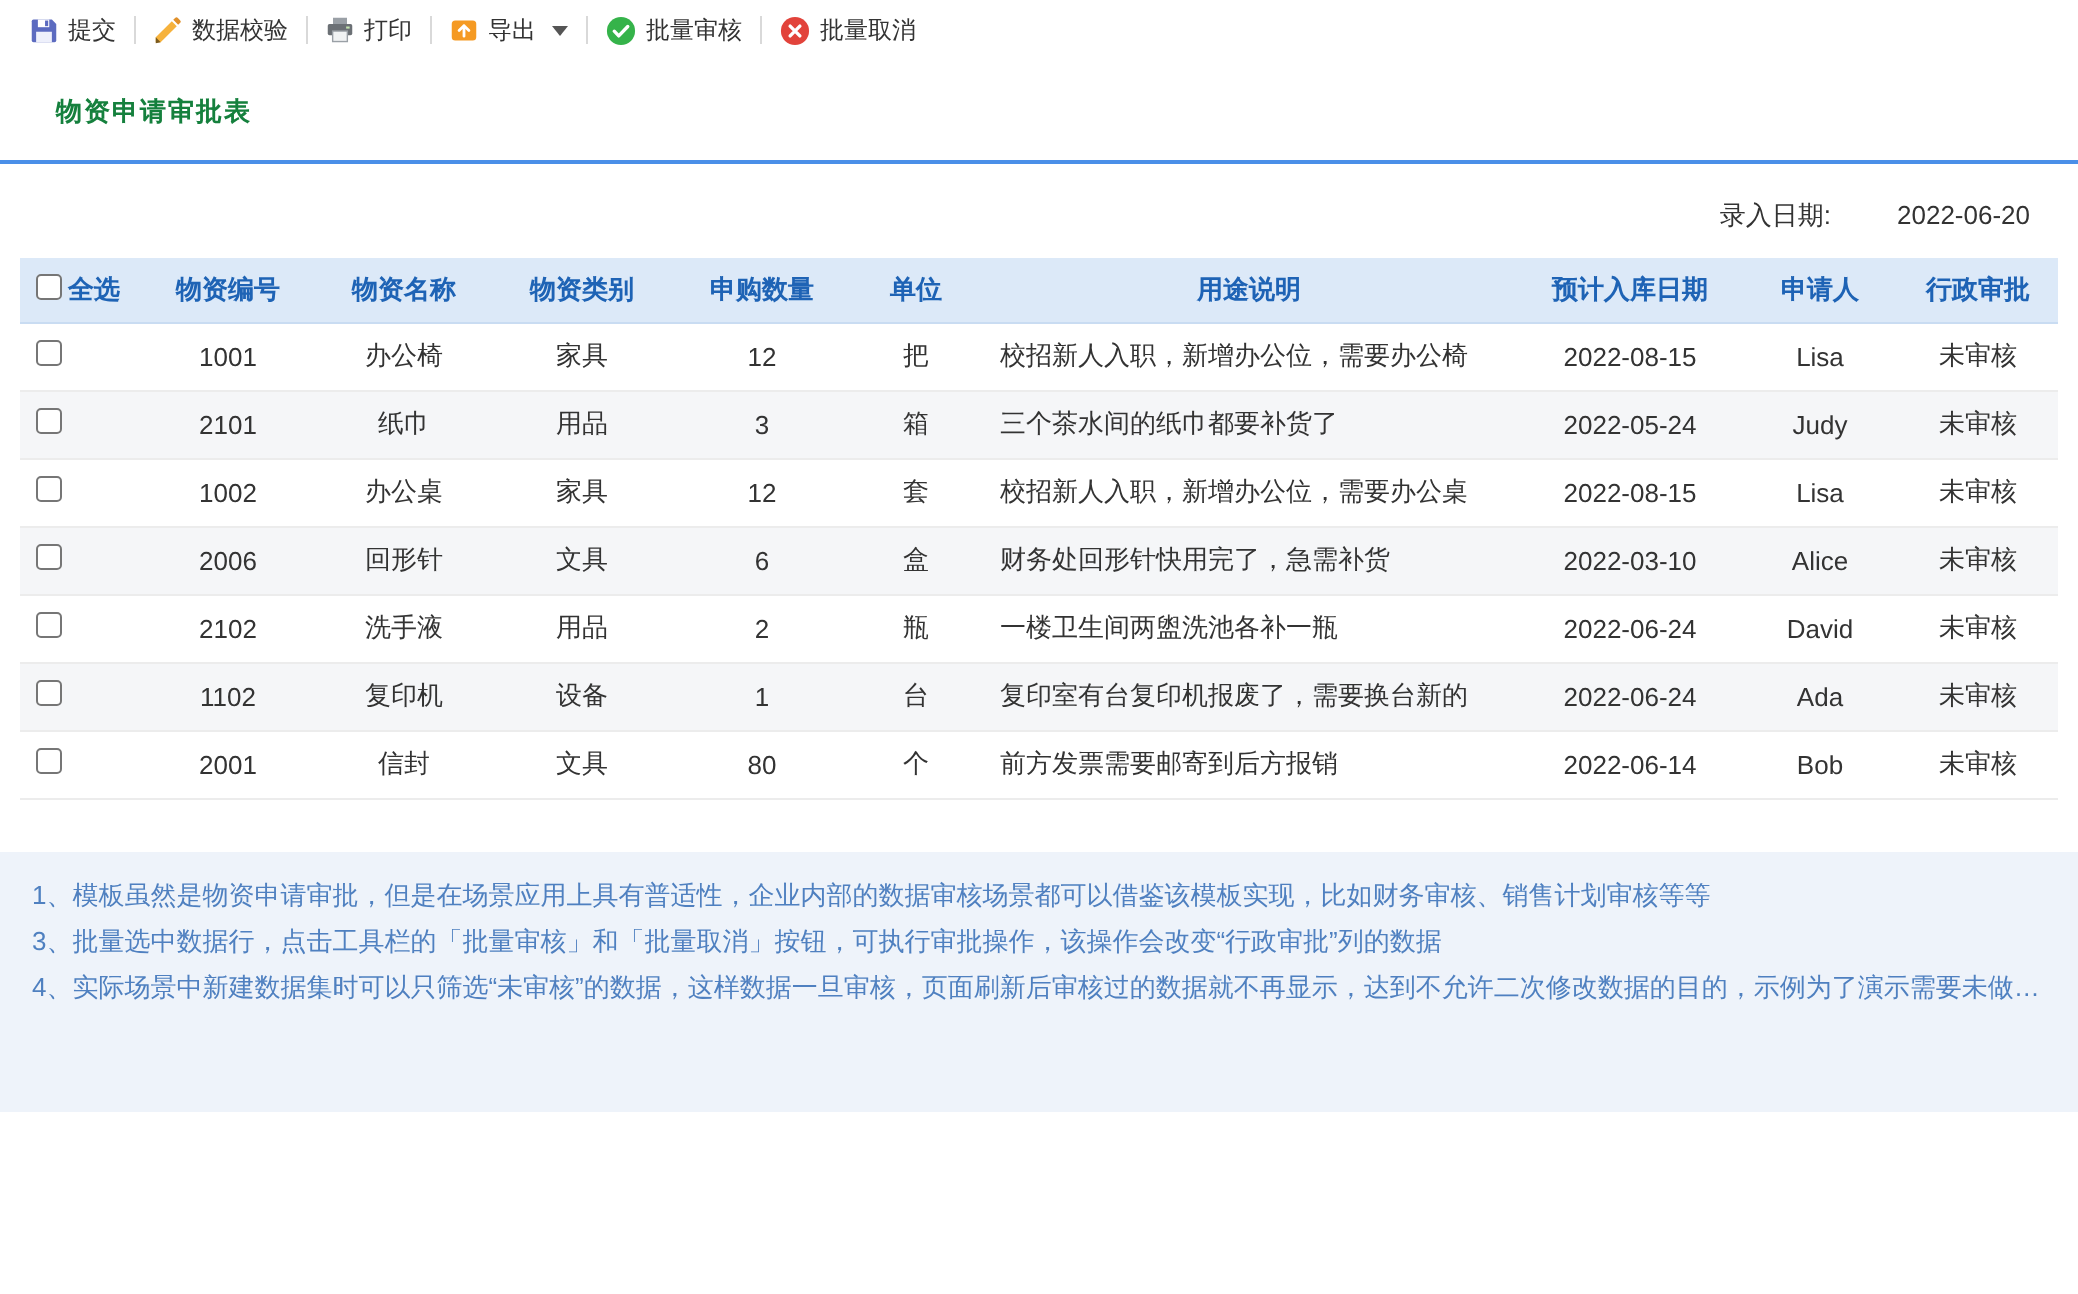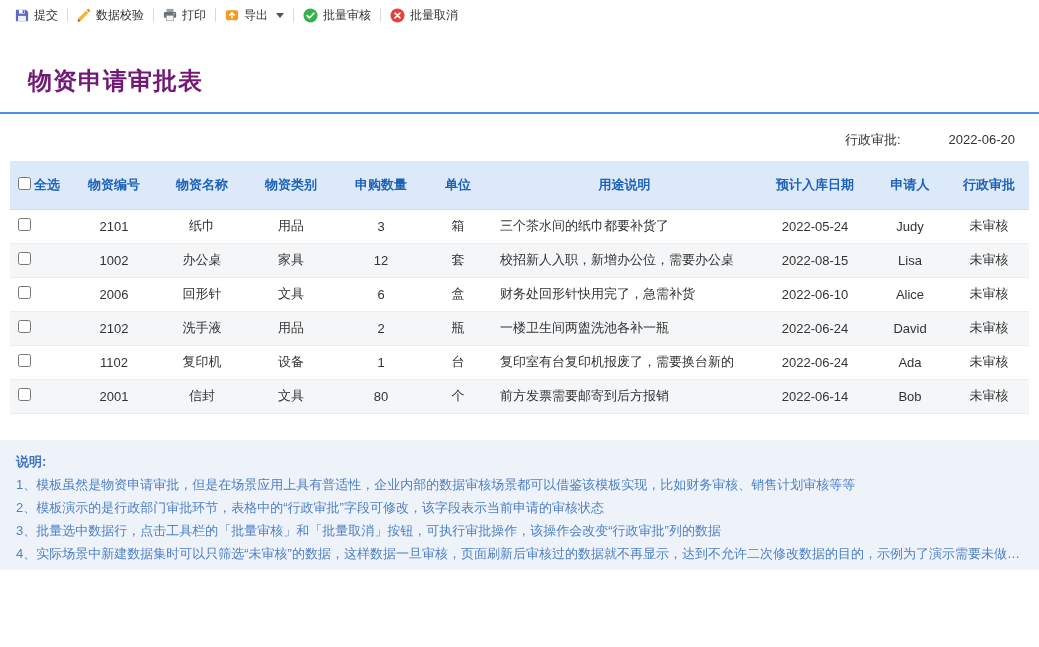--- a/index.html
+++ b/index.html
@@ -34,53 +34,53 @@
   .caret {
     width: 0; height: 0;
     border-left: 4px solid transparent;
     border-right: 4px solid transparent;
     border-top: 5px solid #555;
     margin-left: 3px;
   }
 
   
   .page-title {
-    color: #701a75;
-    font-size: 24px;
+    color: #15803d;
+    font-size: 13px;
     font-weight: bold;
-    margin: 35px 0 0 28px;
+    margin: 17px 0 0 28px;
     letter-spacing: 1px;
   }
   .title-rule {
     border-bottom: 2px solid #4a8fe8;
     margin-top: 15px;
   }
 
   
   .entry-date {
     text-align: right;
     font-size: 13px;
     color: #333;
     margin: 17px 24px 12px 0;
   }
-  .entry-date .val { margin-left: 48px; }
+  .entry-date .val { margin-left: 33px; }
 
   
   .table-wrap { margin: 0 10px; }
   table {
     width: 100%;
     border-collapse: collapse;
     table-layout: fixed;
     font-size: 13px;
   }
   thead th {
     background: #dce9f8;
     color: #1e63b5;
     font-weight: bold;
-    height: 48px;
+    height: 32px;
     text-align: center;
     border-bottom: 1px solid #c9dcf2;
   }
   thead th.col-check-h {
     text-align: left;
     padding-left: 8px;
   }
   thead th.col-check-h label { vertical-align: 1px; margin-left: 3px; }
   tbody td {
     height: 34px;
@@ -176,21 +176,21 @@
         </svg>
     </span>
     <span>批量取消</span>
   </div>
 </div>
 
 <div class="page-title">物资申请审批表</div>
 <div class="title-rule"></div>
 
 <div class="entry-date">
-  <span>行政审批:</span><span class="val">2022-06-20</span>
+  <span>录入日期:</span><span class="val">2022-06-20</span>
 </div>
 
 <div class="table-wrap">
   <table>
     <colgroup>
       <col style="width:60px">
         <col style="width:88px">
         <col style="width:88px">
         <col style="width:90px">
         <col style="width:90px">
@@ -214,20 +214,34 @@
         <th>预计入库日期</th>
         <th>申请人</th>
         <th>行政审批</th>
       </tr>
     </thead>
     <tbody>
         <tr>
     <td class="col-check">
       <input type="checkbox" style="">
     </td>
+    <td>1001</td>
+    <td>办公椅</td>
+    <td>家具</td>
+    <td>12</td>
+    <td>把</td>
+    <td class="usage">校招新人入职，新增办公位，需要办公椅</td>
+    <td>2022-08-15</td>
+    <td>Lisa</td>
+    <td>未审核</td>
+  </tr>
+        <tr>
+    <td class="col-check">
+      <input type="checkbox" style="">
+    </td>
     <td>2101</td>
     <td>纸巾</td>
     <td>用品</td>
     <td>3</td>
     <td>箱</td>
     <td class="usage">三个茶水间的纸巾都要补货了</td>
     <td>2022-05-24</td>
     <td>Judy</td>
     <td>未审核</td>
   </tr>
@@ -248,21 +262,21 @@
         <tr>
     <td class="col-check">
       <input type="checkbox" style="">
     </td>
     <td>2006</td>
     <td>回形针</td>
     <td>文具</td>
     <td>6</td>
     <td>盒</td>
     <td class="usage">财务处回形针快用完了，急需补货</td>
-    <td>2022-06-10</td>
+    <td>2022-03-10</td>
     <td>Alice</td>
     <td>未审核</td>
   </tr>
         <tr>
     <td class="col-check">
       <input type="checkbox" style="">
     </td>
     <td>2102</td>
     <td>洗手液</td>
     <td>用品</td>
@@ -299,20 +313,18 @@
     <td class="usage">前方发票需要邮寄到后方报销</td>
     <td>2022-06-14</td>
     <td>Bob</td>
     <td>未审核</td>
   </tr>
       </tbody>
   </table>
 </div>
 
 <div class="notes">
-  <div class="notes-title">说明:</div>
   <div>
       <div class="note-line">1、模板虽然是物资申请审批，但是在场景应用上具有普适性，企业内部的数据审核场景都可以借鉴该模板实现，比如财务审核、销售计划审核等等</div>
-      <div class="note-line">2、模板演示的是行政部门审批环节，表格中的“行政审批”字段可修改，该字段表示当前申请的审核状态</div>
       <div class="note-line">3、批量选中数据行，点击工具栏的「批量审核」和「批量取消」按钮，可执行审批操作，该操作会改变“行政审批”列的数据</div>
       <div class="note-line">4、实际场景中新建数据集时可以只筛选“未审核”的数据，这样数据一旦审核，页面刷新后审核过的数据就不再显示，达到不允许二次修改数据的目的，示例为了演示需要未做处理</div>
     </div>
 </div>
 
 </body></html>

